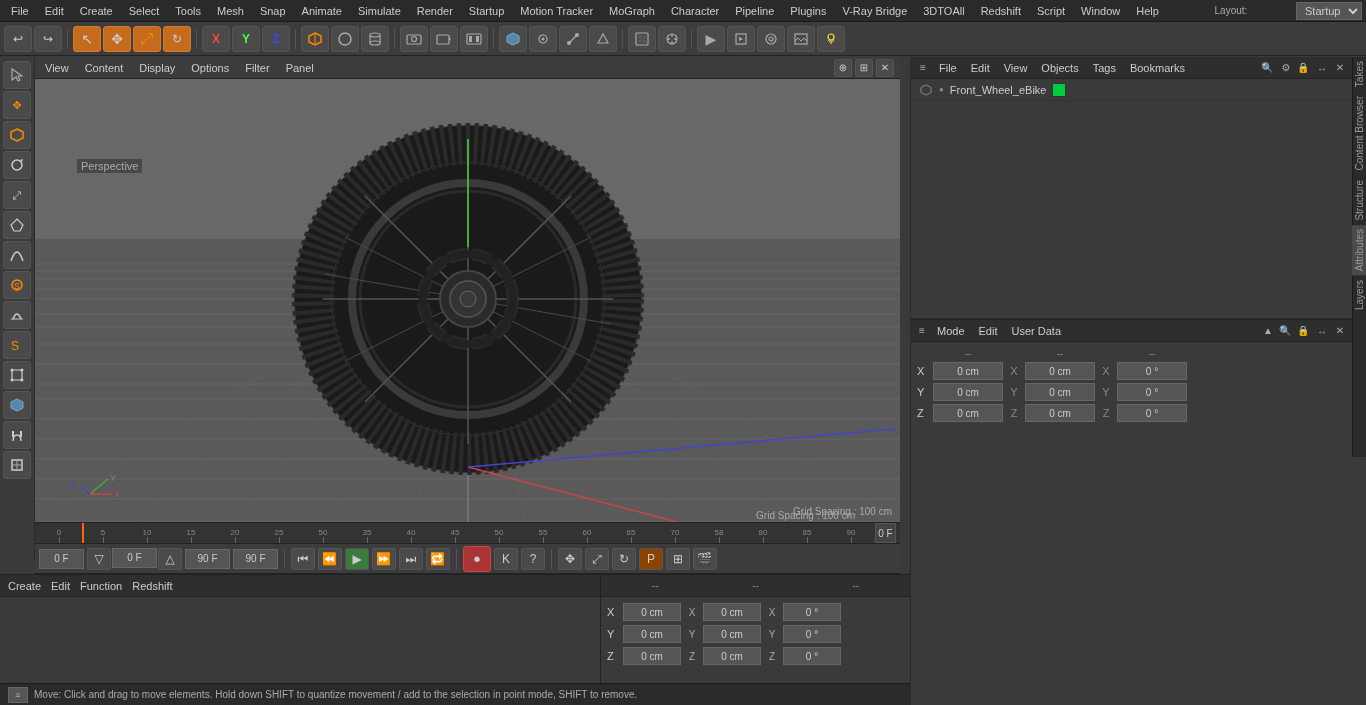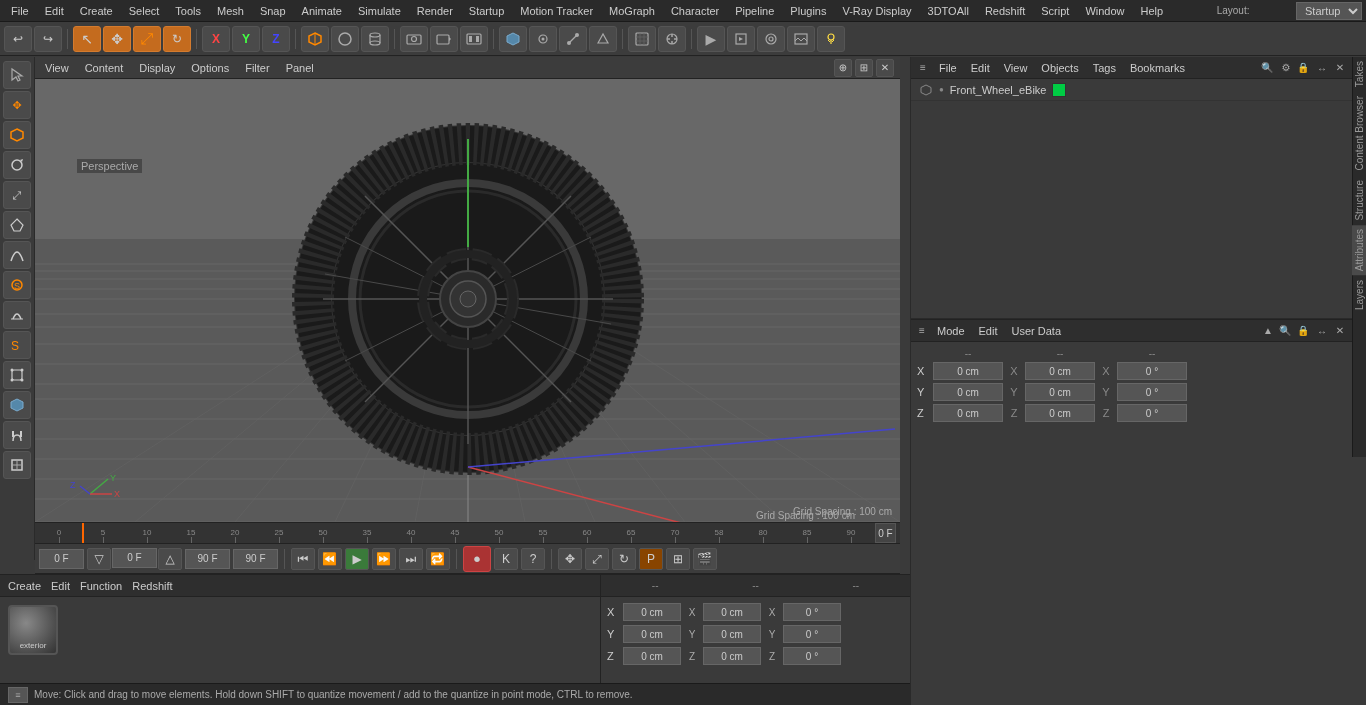--- a/index.html
+++ b/index.html
@@ -455,21 +455,21 @@
   <div class="menu-item">Snap</div>
   <div class="menu-item">Animate</div>
   <div class="menu-item">Simulate</div>
   <div class="menu-item">Render</div>
   <div class="menu-item">Startup</div>
   <div class="menu-item">Motion Tracker</div>
   <div class="menu-item">MoGraph</div>
   <div class="menu-item">Character</div>
   <div class="menu-item">Pipeline</div>
   <div class="menu-item">Plugins</div>
-  <div class="menu-item">V-Ray Display</div>
+  <div class="menu-item">V-Ray Bridge</div>
   <div class="menu-item">3DTOAll</div>
   <div class="menu-item">Redshift</div>
   <div class="menu-item">Script</div>
   <div class="menu-item">Window</div>
   <div class="menu-item">Help</div>
   <span style="margin-left:auto; color:#aaa; font-size:10px;">Layout:</span>
   <select class="layout-select">
     <option>Startup</option>
   </select>
 </div>
@@ -991,25 +991,20 @@
   <div class="transport-btn">🎬</div>
 </div>
 
 <div id="material-area">
   <div id="material-toolbar">
     <div class="mat-tab">Create</div>
     <div class="mat-tab">Edit</div>
     <div class="mat-tab">Function</div>
     <div class="mat-tab">Redshift</div>
   </div>
-  <div id="material-content">
-    <div class="material-swatch">
-      <span style="font-size:8px; color:#ccc; text-align:center;">exterior</span>
-    </div>
-  </div>
 
 </div>
 
 <div id="coord-strip">
   <div id="coord-strip-toolbar">
     <span style="color:#888; font-size:10px; flex:1; text-align:center;">--</span>
     <span style="color:#888; font-size:10px; flex:1; text-align:center;">--</span>
     <span style="color:#888; font-size:10px; flex:1; text-align:center;">--</span>
   </div>
   <div class="coord-strip-inner">
@@ -1050,14 +1045,14 @@
   </select>
   <select class="mode-select">
     <option>Scale</option>
     <option>Absolute Scale</option>
   </select>
   <button class="apply-btn">Apply</button>
 </div>
 
 <div id="status-bar">
   <div style="width:20px; height:16px; background:#555; border:1px solid #666; display:flex; align-items:center; justify-content:center; font-size:9px; color:#aaa;">≡</div>
-  <div class="status-text">Move: Click and drag to move elements. Hold down SHIFT to quantize movement / add to the quantize in point mode, CTRL to remove.</div>
+  <div class="status-text">Move: Click and drag to move elements. Hold down SHIFT to quantize movement / add to the selection in point mode, SHIFT to remove.</div>
 </div>
 
 </body></html>

